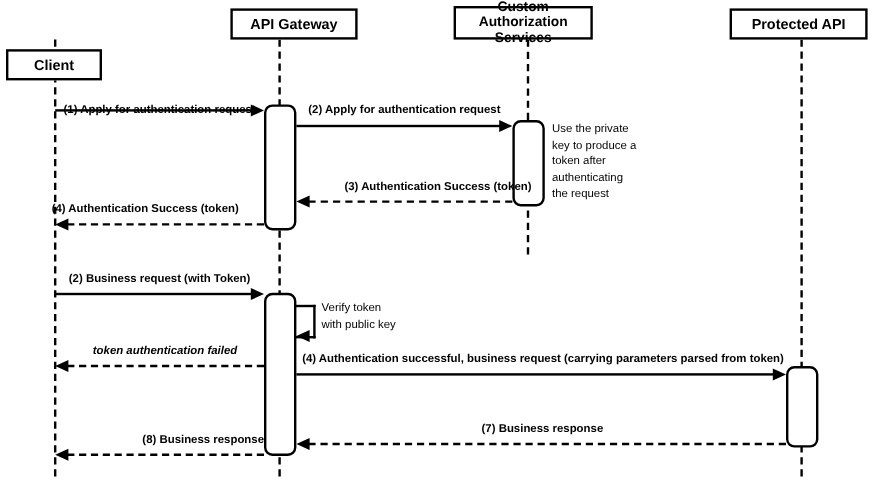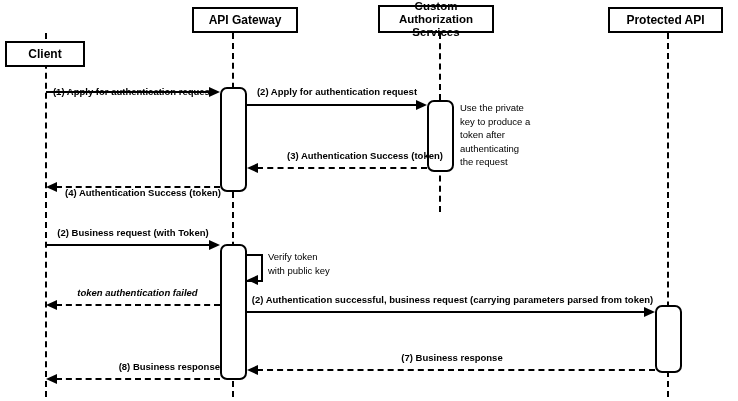--- a/index.html
+++ b/index.html
@@ -71,38 +71,38 @@
   <div class="ah-r" style="left:209px; top:87px;"></div>
 
   <div class="mlabel" style="left:247px; top:86px; width:180px;text-align:center;">(2) Apply for authentication request</div>
   <div class="mline" style="left:247px; top:104px; width:172px;"></div>
   <div class="ah-r" style="left:416px; top:100px;"></div>
 
   <div class="mlabel" style="left:247px; top:150px; width:180px;margin-left:28px;">(3) Authentication Success (token)</div>
   <div class="mline dashed" style="left:257px; top:167px; width:170px;"></div>
   <div class="ah-l" style="left:247px; top:163px;"></div>
 
-  <div class="mlabel" style="left:56px; top:169px; width:174px;margin-top:18px;">(4) Authentication Success (token)</div>
+  <div class="mlabel" style="left:34px; top:169px; width:174px;">(4) Authentication Success (token)</div>
   <div class="mline dashed" style="left:56px; top:186px; width:164px;"></div>
   <div class="ah-l" style="left:46px; top:182px;"></div>
 
   <div class="mlabel" style="left:46px; top:227px; width:174px;">(2) Business request (with Token)</div>
   <div class="mline" style="left:46px; top:244px; width:166px;"></div>
   <div class="ah-r" style="left:209px; top:240px;"></div>
 
   <div class="selfloop" style="left:245px; top:254px;"></div>
   <div class="ah-l" style="left:247px; top:275px;"></div>
   <div class="block-label" style="left:268px; top:250px; width:90px;">Verify token
 with public key</div>
 
   <div class="mlabel" style="left:46px; top:287px; width:183px;font-style:italic;">token authentication failed</div>
   <div class="mline dashed" style="left:56px; top:304px; width:164px;"></div>
   <div class="ah-l" style="left:46px; top:300px;"></div>
 
-  <div class="mlabel" style="left:247px; top:294px; width:411px;">(2) Authentication successful, business request (carrying parameters parsed from token)</div>
+  <div class="mlabel" style="left:247px; top:294px; width:411px;">(4) Authentication successful, business request (carrying parameters parsed from token)</div>
   <div class="mline" style="left:247px; top:311px; width:400px;"></div>
   <div class="ah-r" style="left:644px; top:307px;"></div>
 
   <div class="mlabel" style="left:247px; top:352px; width:410px;">(7) Business response</div>
   <div class="mline dashed" style="left:257px; top:369px; width:398px;"></div>
   <div class="ah-l" style="left:247px; top:365px;"></div>
 
   <div class="mlabel" style="left:46px; top:361px; width:174px;text-align:right;">(8) Business response</div>
   <div class="mline dashed" style="left:56px; top:378px; width:164px;"></div>
   <div class="ah-l" style="left:46px; top:374px;"></div>

